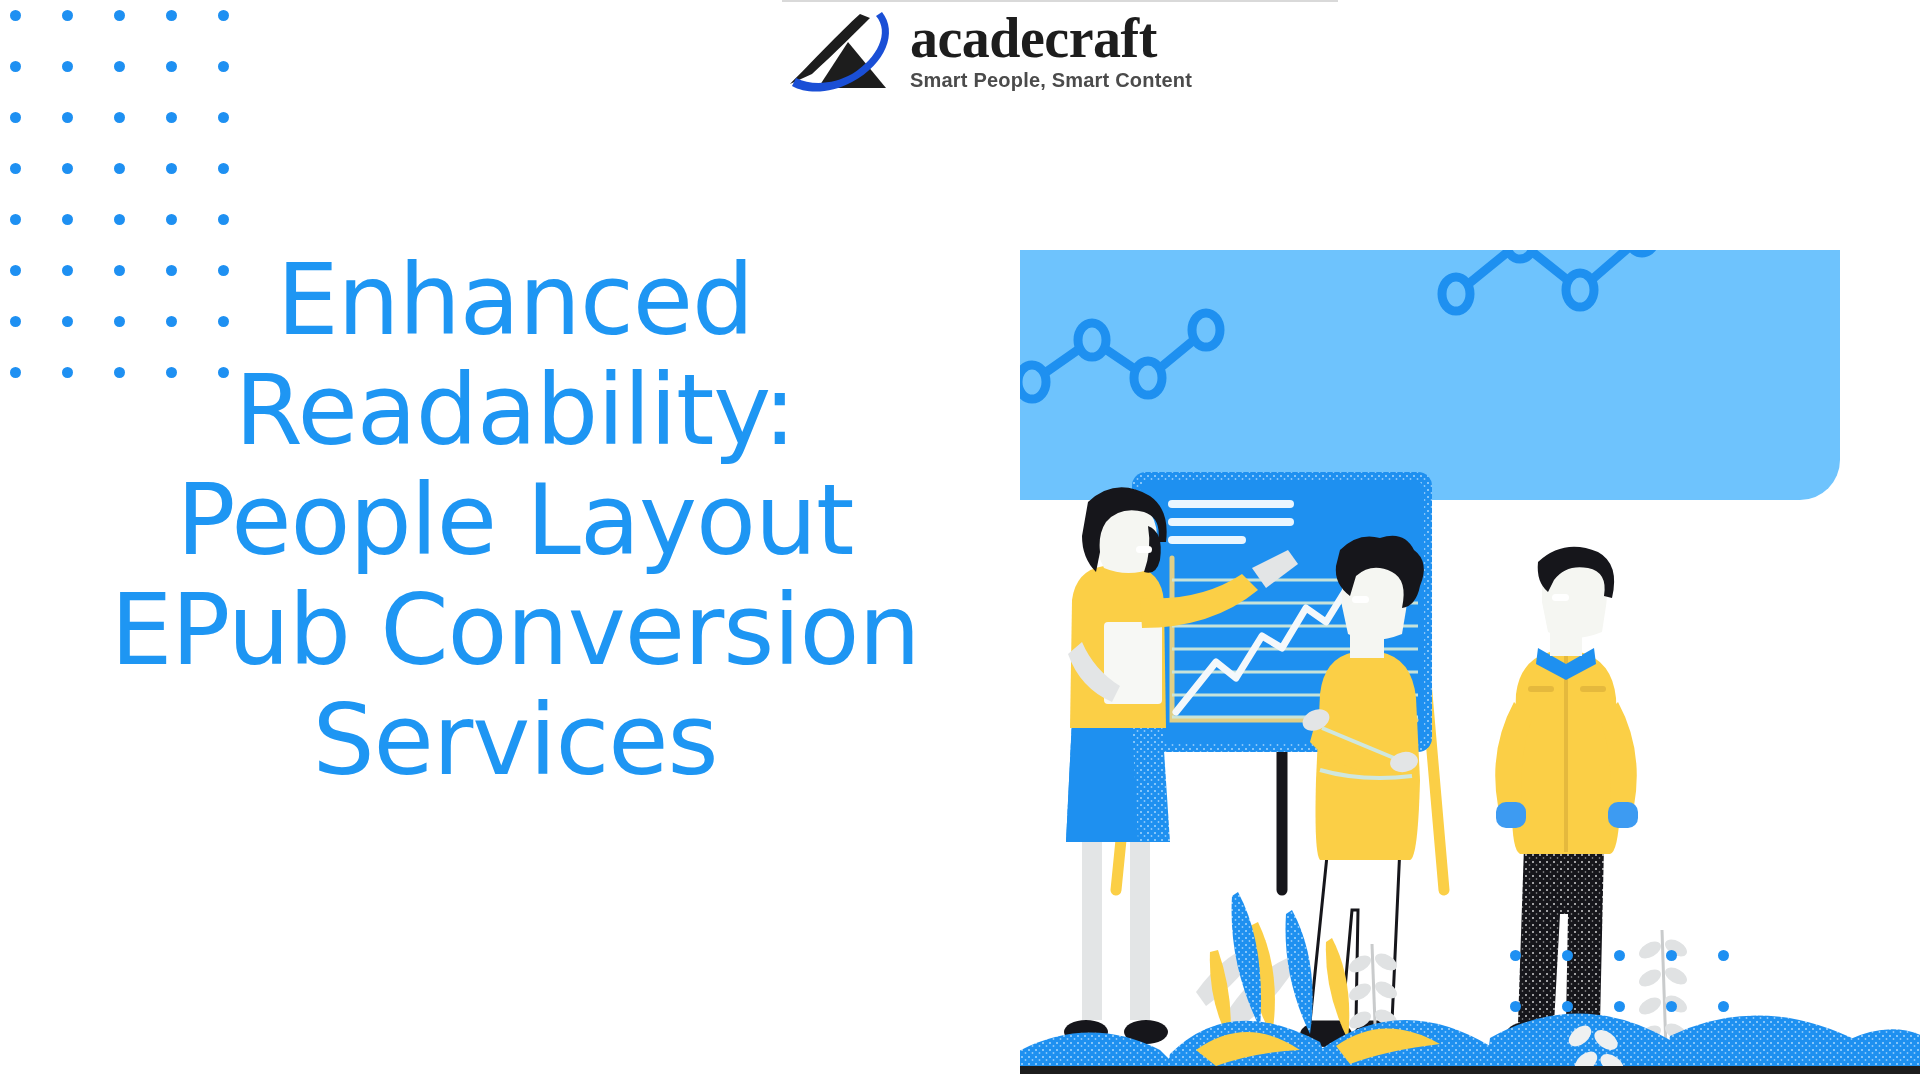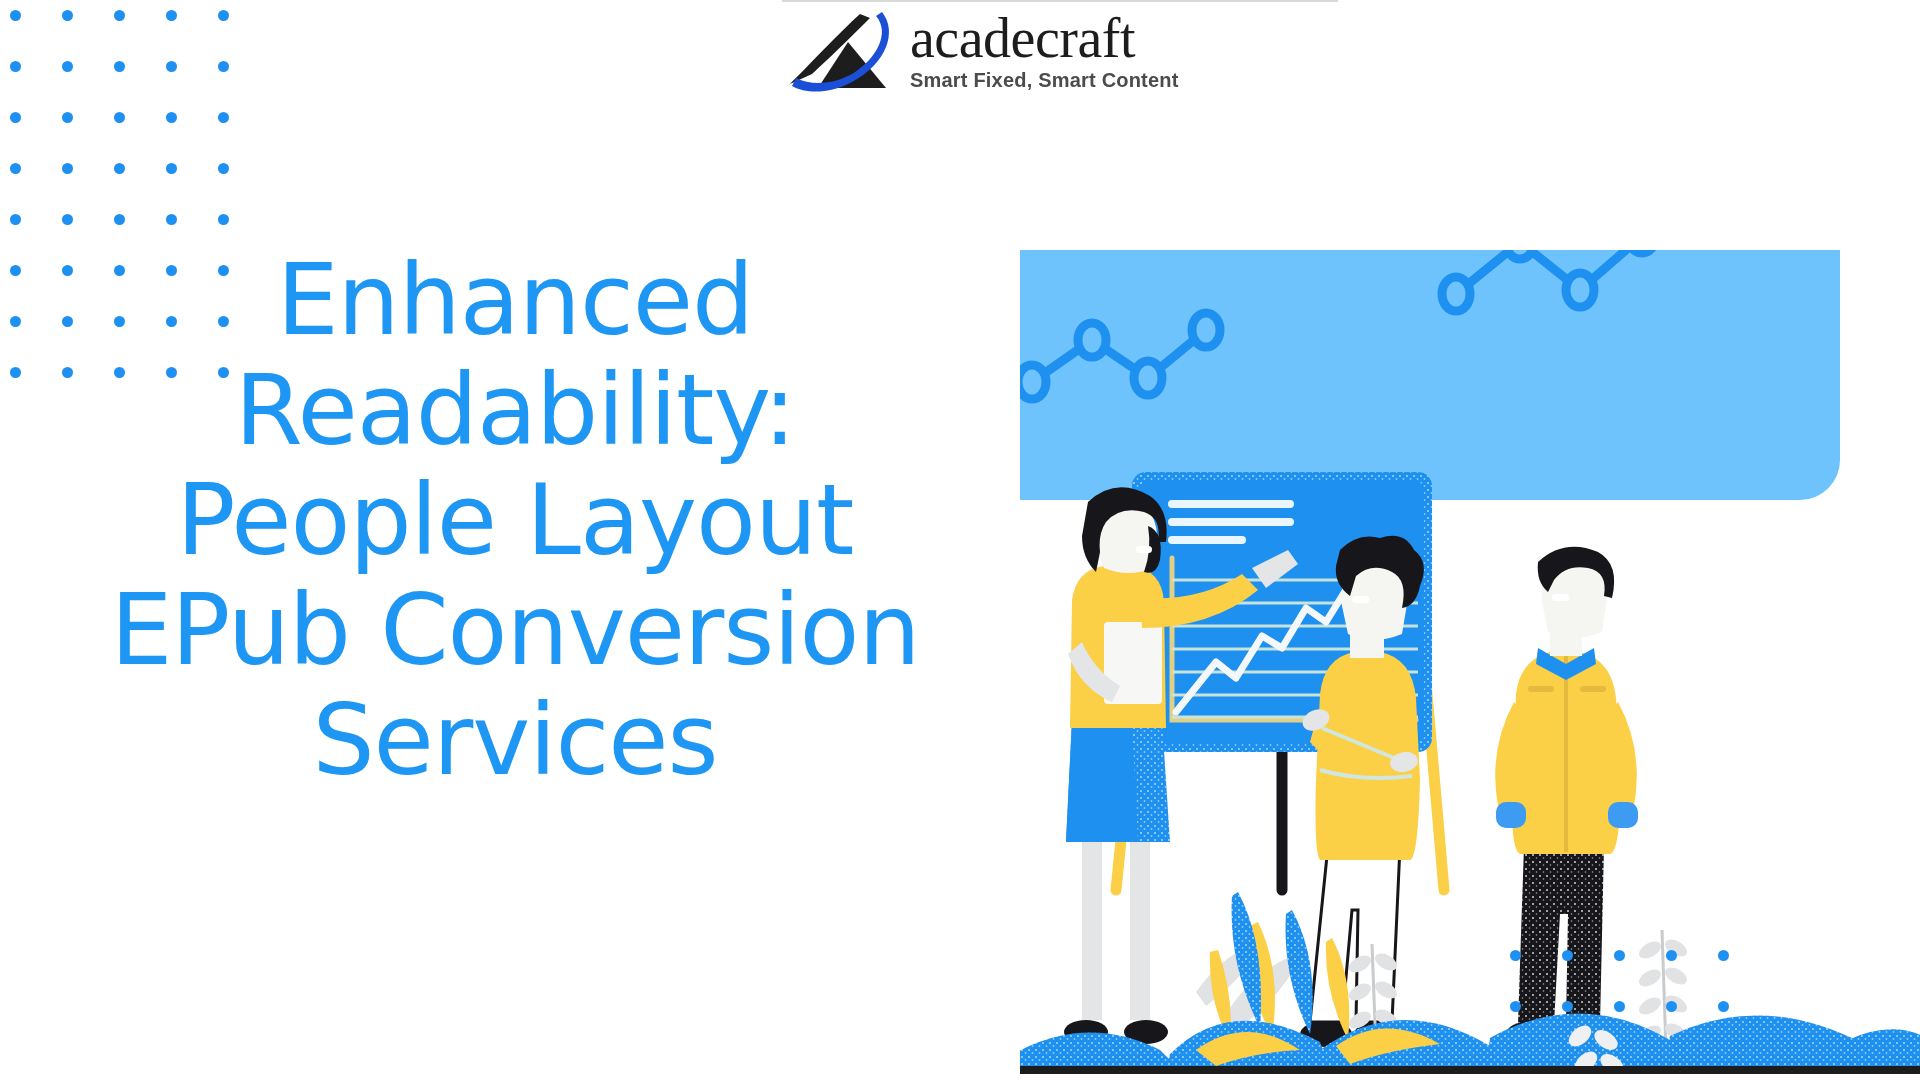--- a/index.html
+++ b/index.html
@@ -48,21 +48,21 @@
     position:relative;
   }
   #logo-wordmark {
     display:flex; flex-direction:column;
     justify-content:flex-start;
     margin-left:8px; margin-top:2px;
   }
   #logo-name {
     font-family:"Liberation Serif", serif;
     font-size:56px; line-height:56px;
-    font-weight:400; color:#1d1d1d;
+    font-weight:700; color:#1d1d1d;
     letter-spacing:-0.5px;
   }
   #logo-tagline {
     font-family:"Liberation Sans", sans-serif;
     font-size:20px; line-height:24px;
     font-weight:700; color:#4b4b4b;
     letter-spacing:0.2px;
     margin-top:2px;
   }
 
@@ -140,21 +140,21 @@
   <div id="logo-block">
     <div id="logo-mark">
       <svg viewBox="0 0 120 88" width="120" height="88" aria-hidden="true">
         <path d="M78 6 L88 10 C74 24 54 44 30 66 L8 76 C28 56 58 24 78 6 Z" fill="#1d1d1d"></path>
         <path d="M66 34 L104 80 L36 80 Z" fill="#1d1d1d"></path>
         <path d="M100 4 C116 24 104 56 70 74 C48 86 24 86 10 78 L14 70 C30 78 52 76 70 66 C96 50 108 24 94 8 Z" fill="#1a4fd6"></path>
       </svg>
     </div>
     <div id="logo-wordmark">
       <div id="logo-name">acadecraft</div>
-      <div id="logo-tagline">Smart Fixed, Smart Content</div>
+      <div id="logo-tagline">Smart People, Smart Content</div>
     </div>
   </div>
 
   <h1 id="headline">Enhanced Readability: People Layout EPub Conversion Services</h1>
 
   <div id="illustration">
     <svg viewBox="0 0 900 830" width="900" height="830" aria-hidden="true">
       <defs>
         <pattern id="speck-blue" width="7" height="7" patternUnits="userSpaceOnUse">
           <rect width="7" height="7" fill="#1E90F0"></rect>

